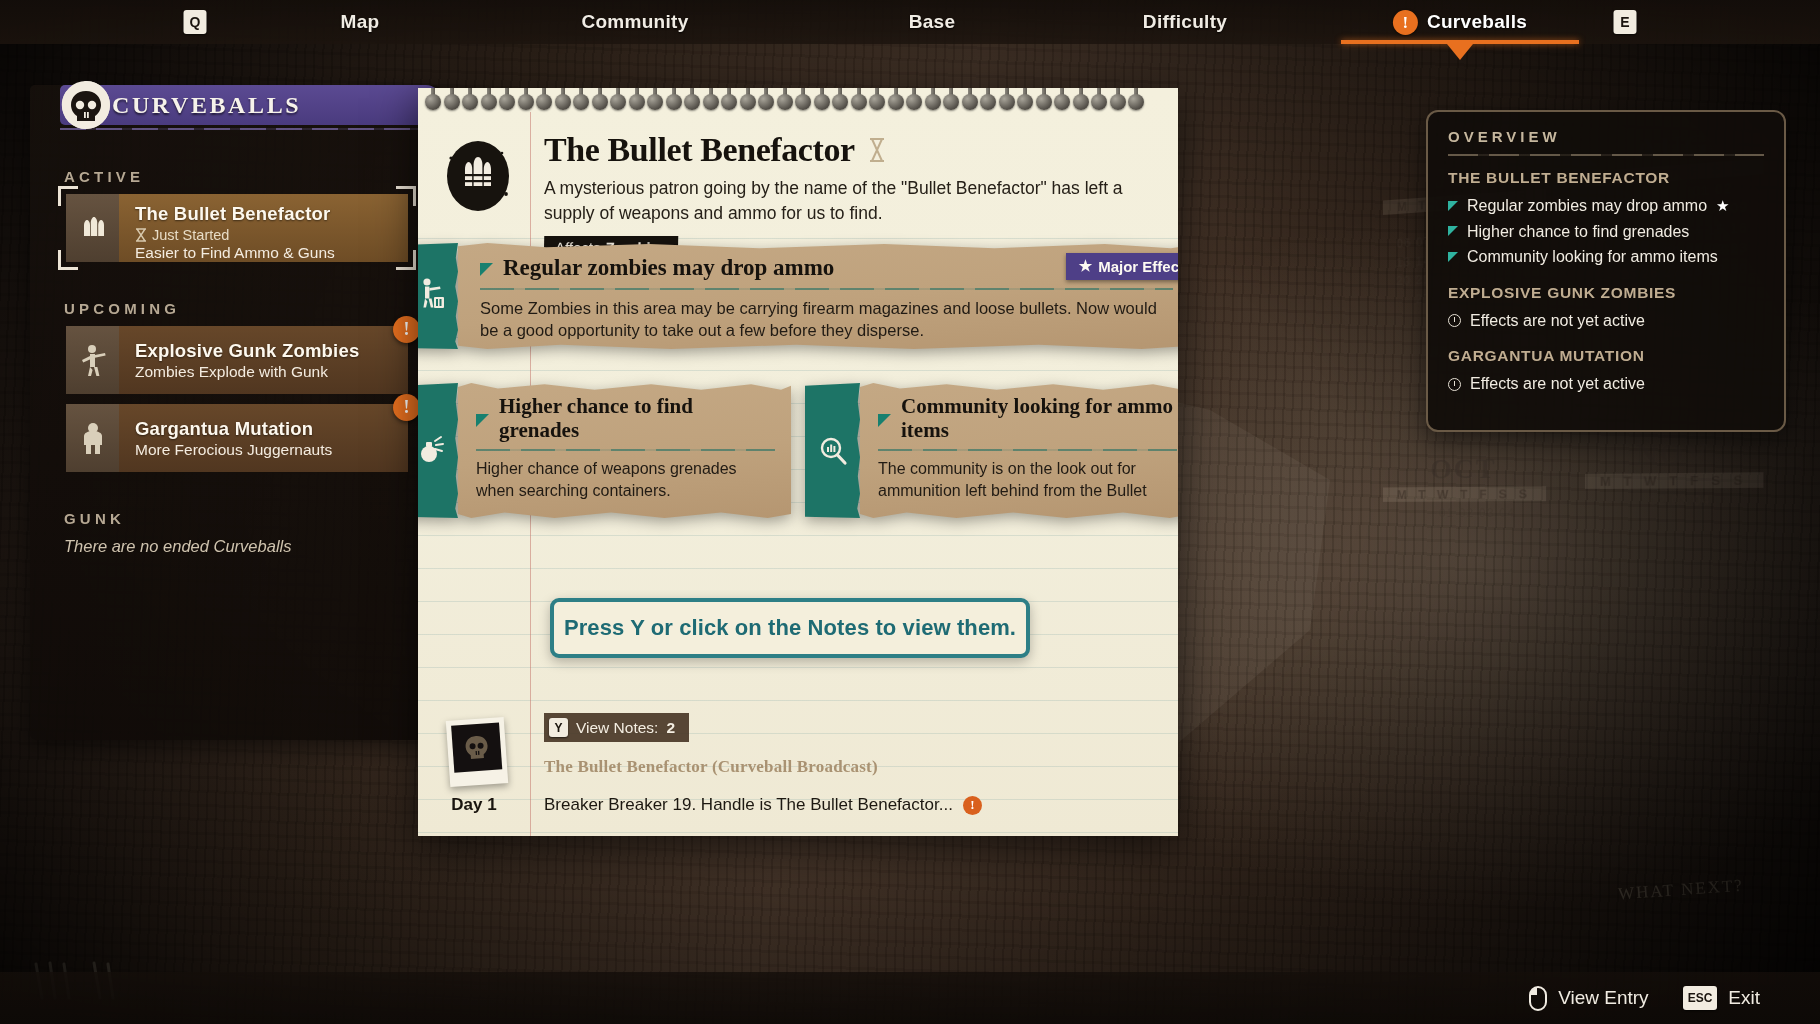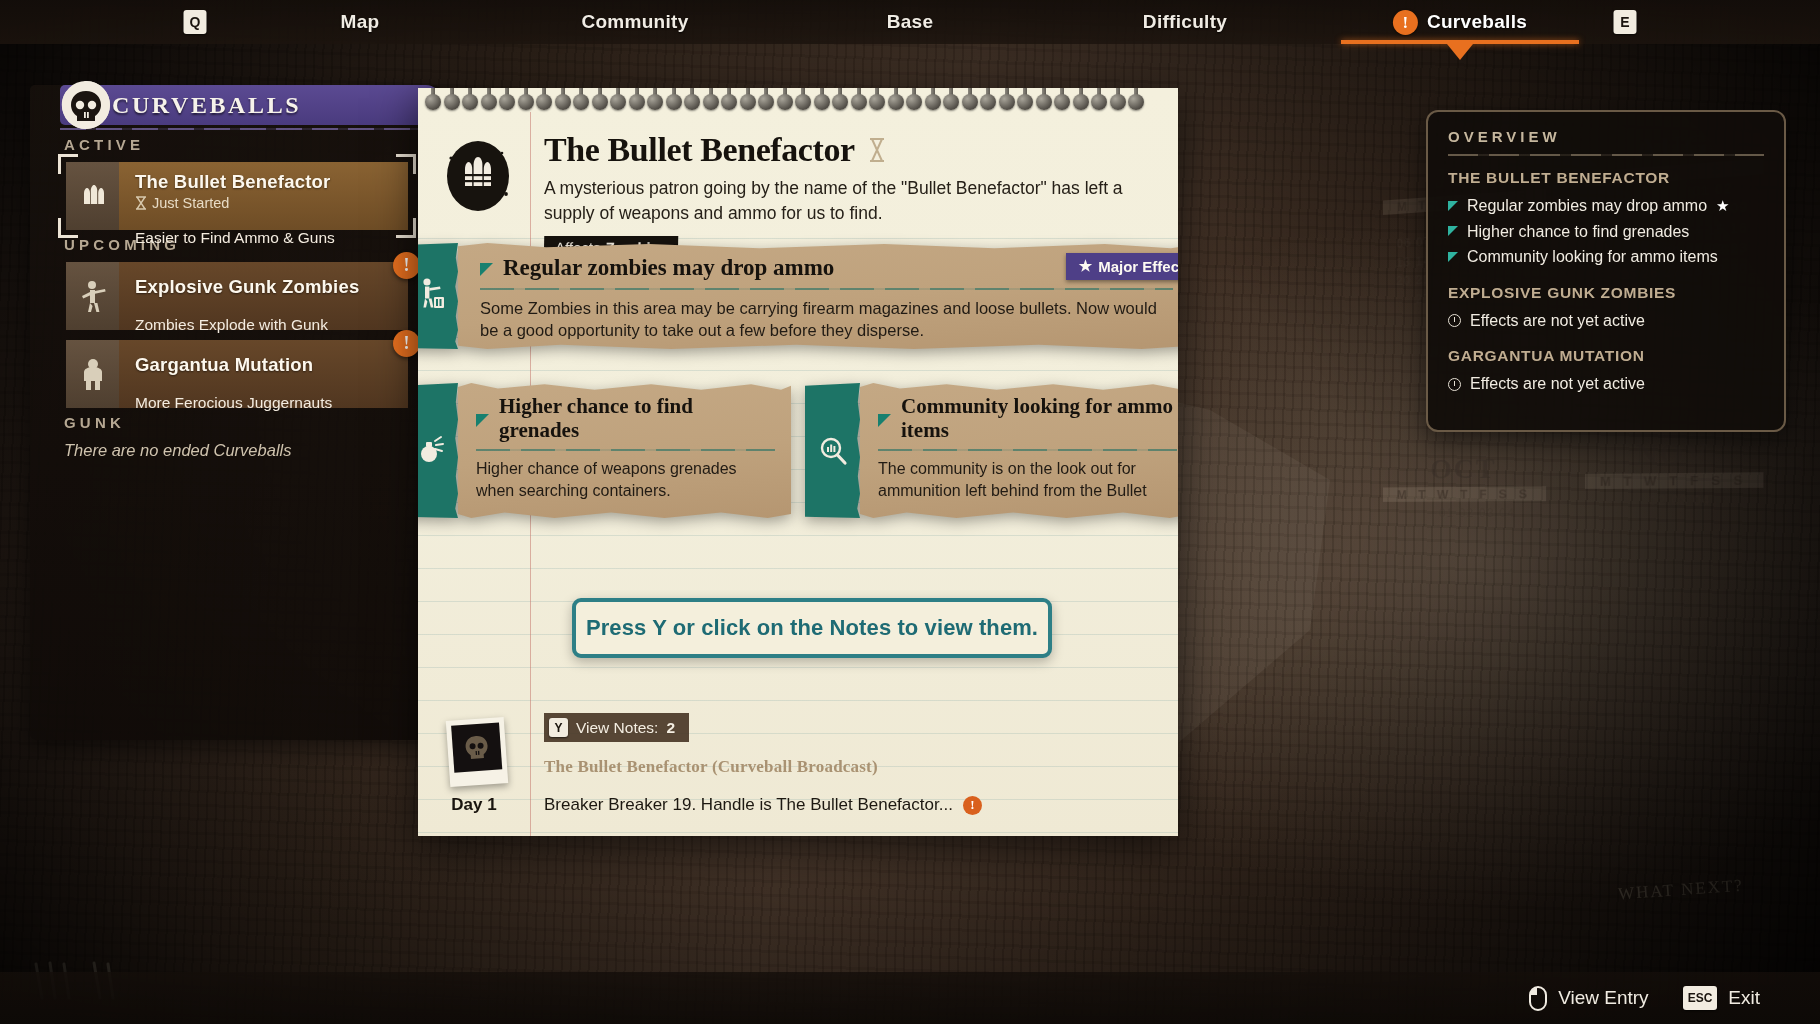--- a/index.html
+++ b/index.html
@@ -120,21 +120,21 @@
     letter-spacing: 2.6px; font-family: "Liberation Serif", serif;
     text-shadow: 0 2px 2px rgba(0,0,0,.55);
   }
   .sb-logo { position: absolute; left: 0px; top: -6px; width: 52px; height: 52px; }
   .sb-divider {
     height: 2px; margin: 3px 8px 0 30px;
     background: repeating-linear-gradient(90deg, rgba(122,106,170,.75) 0 26px, rgba(122,106,170,.22) 26px 36px);
   }
   .sb-section {
     color: #b6a893; font-size: 15px; font-weight: 700; letter-spacing: 4.2px;
-    margin: 6px 0 9px 34px;
+    margin: 38px 0 9px 34px;
   }
   .cb-row {
     position: relative; display: flex; margin: 0 32px 0 36px; height: 68px;
     cursor: pointer;
   }
   .cb-row + .cb-row { margin-top: 10px; }
   .cb-icon {
     width: 53px; flex: 0 0 53px;
     background: linear-gradient(180deg, rgba(120,98,76,0.82), rgba(92,74,56,0.82));
     display: flex; align-items: center; justify-content: center;
@@ -147,21 +147,21 @@
     background: linear-gradient(180deg, rgba(110,76,44,0.92), rgba(86,58,34,0.92));
   }
   .cb-name {
     color: #fdf8ee; font-size: 18.5px; font-weight: 700; letter-spacing: .2px;
     text-shadow: 0 1px 2px rgba(0,0,0,.5);
   }
   .cb-status {
     color: #e8dcc6; font-size: 14.5px; margin-top: 2px;
     display: flex; align-items: center; gap: 5px;
   }
-  .cb-sub { color: #f4ece0; font-size: 15.5px; margin-top: 18px; }
+  .cb-sub { color: #f4ece0; font-size: 15.5px; margin-top: 1px; }
   .cb-row.active .cb-body { height: 68px; }
   .corner {
     position: absolute; width: 20px; height: 20px; border: 3px solid #ece4d6;
     pointer-events: none;
   }
   .corner.tl { left: -8px; top: -8px; border-right: 0; border-bottom: 0; }
   .corner.tr { right: -8px; top: -8px; border-left: 0; border-bottom: 0; }
   .corner.bl { left: -8px; bottom: -8px; border-right: 0; border-top: 0; }
   .corner.br { right: -8px; bottom: -8px; border-left: 0; border-top: 0; }
   .cb-badge {
@@ -281,21 +281,21 @@
     flex: 1; display: flex; overflow: hidden;
     filter: drop-shadow(0 4px 7px rgba(0,0,0,.34));
   }
   .eff-small .eff-strip { flex: 0 0 55px; }
   .eff-small .eff-paper { padding: 12px 16px 8px 18px; }
   .eff-small .eff-title { font-size: 21px; }
   .eff-small .eff-body { font-size: 16px; }
 
   
   .prompt {
-    position: absolute; left: 154px; top: 510px; width: 480px; height: 60px;
+    position: absolute; left: 132px; top: 510px; width: 480px; height: 60px;
     background: #f4efdc; border: 4px solid #2d7f86; border-radius: 9px;
     display: flex; align-items: center; justify-content: center;
     box-shadow: 0 4px 12px rgba(0,0,0,.26); z-index: 6; cursor: pointer;
   }
   .prompt span {
     color: #1e6b74; font-size: 22px; font-weight: 700; letter-spacing: .1px;
   }
   
   .notes { position: absolute; left: 0; top: 625px; width: 760px; z-index: 5; }
   .polaroid {
@@ -447,21 +447,21 @@
     <div class="nav-items">
       <div class="nav-item" style="left:195px;">
         <span class="keycap">Q</span>
       </div>
       <div class="nav-item" style="left:360px;">
         <span class="nav-label">Map</span>
       </div>
       <div class="nav-item" style="left:635px;">
         <span class="nav-label">Community</span>
       </div>
-      <div class="nav-item" style="left:910px;">
+      <div class="nav-item" style="left:932px;">
         <span class="nav-label">Base</span>
       </div>
       <div class="nav-item" style="left:1185px;">
         <span class="nav-label">Difficulty</span>
       </div>
       <div class="nav-item active" style="left:1460px;">
         <span class="warn-dot">!</span>
         <span class="nav-label">Curveballs</span>
       </div>
       <div class="nav-item" style="left:1625px;">

